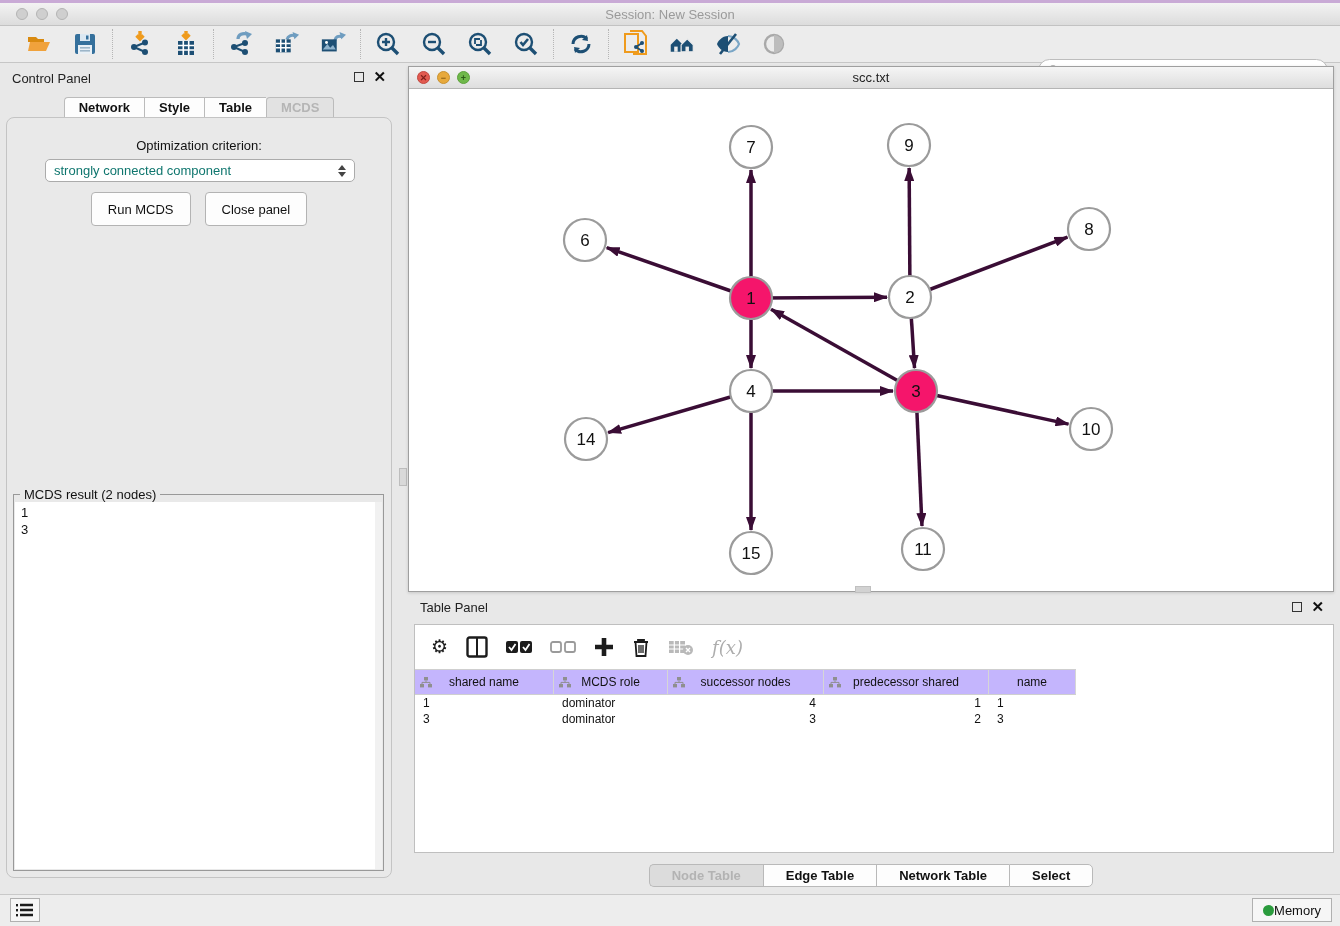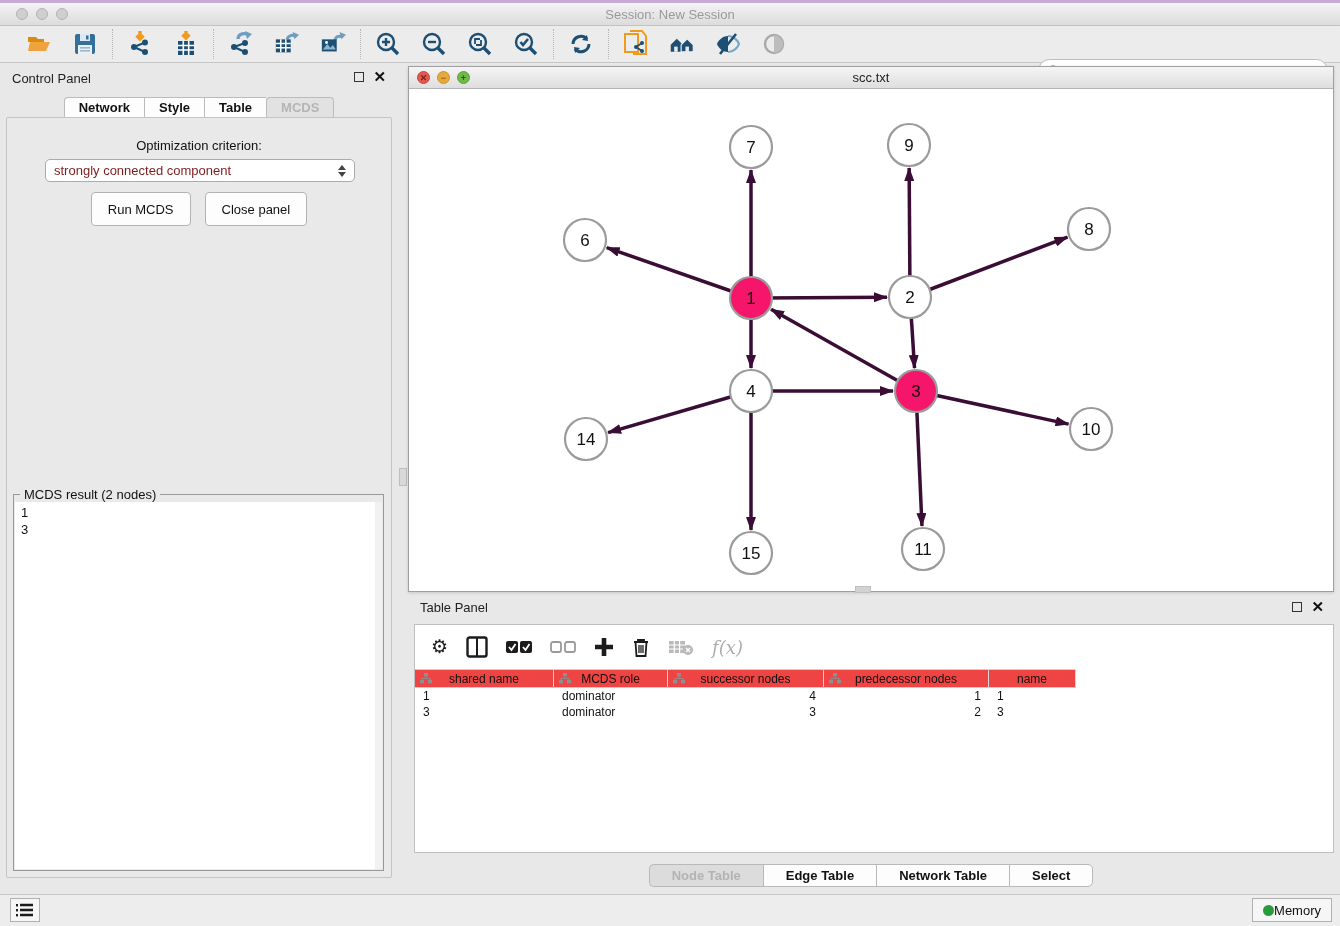--- a/index.html
+++ b/index.html
@@ -31,25 +31,25 @@
   .float-ico { width:10px; height:10px; border:1.5px solid #333; background:transparent; }
   .close-ico { font-size:15px; font-weight:bold; color:#111; line-height:10px; }
 
   .cp-tabs { position:absolute; left:6px; top:97px; width:386px; height:21px; display:flex; justify-content:center; }
   .cp-tab { height:21px; padding:0 14px; background:#fdfdfd; border:1px solid #bbb; border-right:none;
     font-size:13px; font-weight:bold; color:#111; display:flex; align-items:center; cursor:pointer; }
   .cp-tab:first-child { border-top-left-radius:4px; }
   .cp-tab.active { background:#e2e2e2; color:#b5b5b5; border-right:1px solid #bbb;
     border-top-right-radius:4px; border-top-left-radius:4px; border-bottom-color:#e9e9e9; }
   .cp-body { position:absolute; left:6px; top:117px; width:386px; height:761px;
-    background:#e9e9e9; border:1px solid #c4c4c4; border-radius:2px; }
+    background:#e9e9e9; border:1px solid #c4c4c4; border-radius:8px; }
   .opt-label { position:absolute; left:0; width:100%; top:20px; text-align:center; font-size:13px; color:#111; }
   .cp-select { position:absolute; left:38px; top:41px; width:310px; height:23px; background:#fff;
     border:1px solid #ababab; border-radius:5px; display:flex; align-items:center; padding:0 8px; cursor:pointer; }
-  .cp-select .sel-text { flex:1; font-size:13px; color:#7f1d1d; }
+  .cp-select .sel-text { flex:1; font-size:13px; color:#0f766e; }
   .stepper { display:flex; flex-direction:column; gap:2px; align-items:center; }
   .stepper i { width:0; height:0; border-left:4px solid transparent; border-right:4px solid transparent; display:block; }
   .stepper .up { border-bottom:5px solid #444; }
   .stepper .dn { border-top:5px solid #444; }
   .cp-buttons { position:absolute; left:0; width:100%; top:74px; display:flex; justify-content:center; gap:14px; }
   .btn { height:34px; padding:0 16px; background:#fdfdfd; border:1px solid #b3b3b3; border-radius:4px;
     font-size:13px; color:#111; display:flex; align-items:center; cursor:pointer; font-family:"Liberation Sans",sans-serif;}
 
   .mcds-group { position:absolute; left:6px; top:376px; width:371px; height:377px; border:1px solid #999; }
   .mcds-legend { position:absolute; left:6px; top:-8px; background:#e9e9e9; padding:0 4px; font-size:13px; color:#111; }
@@ -74,21 +74,21 @@
   .net-canvas { position:relative; width:924px; height:502px; background:#fff; }
 
   
   .tp-header { position:absolute; left:408px; top:598px; width:926px; height:22px; }
   .tp-title { position:absolute; left:12px; top:2px; font-size:13px; color:#222; }
   .tp-box { position:absolute; left:414px; top:624px; width:920px; height:229px; background:#fff; border:1px solid #bfbfbf; }
   .tp-toolbar { height:44px; display:flex; align-items:center; gap:18px; padding-left:16px; }
   .tp-ico { display:flex; align-items:center; justify-content:center; cursor:pointer; }
   .fx-label { font-family:"DejaVu Serif", serif; font-style:italic; font-size:18px; color:#adadad; }
   .gear-glyph { font-size:19px; color:#1c1c1c; line-height:20px; }
-  .tbl-head { display:flex; height:19px; background:#ef4444; border-top:1px solid #cfcfcf; border-bottom:1px solid #cfcfcf; width:661px;text-align:center; }
+  .tbl-head { display:flex; height:26px; background:#c4b5fd; border-top:1px solid #cfcfcf; border-bottom:1px solid #cfcfcf; width:661px;text-align:center; }
   .th-cell { position:relative; border-right:1px solid #d6d6d6; display:flex; align-items:center; justify-content:center;
     font-size:12px; color:#111; cursor:pointer; }
   .th-cell svg { position:absolute; left:5px; }
   .tbl-row { display:flex; height:16px; }
   .td-cell { font-size:12px; color:#111; padding:1px 8px 0 8px; overflow:hidden; white-space:nowrap; }
 
   .bottom-tabs { position:absolute; left:408px; top:864px; width:926px; display:flex; justify-content:center; }
   .bt-tab { height:23px; padding:0 22px; background:#fdfdfd; border:1px solid #b9b9b9; border-right:none;
     font-size:13px; font-weight:bold; color:#111; display:flex; align-items:center; cursor:pointer; }
   .bt-tab:first-child { border-top-left-radius:5px; border-bottom-left-radius:5px; }
@@ -483,21 +483,21 @@
       </div>
       <div class="th-cell" style="width: 165px;">
         <svg width="12" height="11" viewBox="0 0 12 11">
           <g fill="#8f8f8f">
             <rect x="4" y="0" width="4" height="3.4"></rect>
             <rect x="0" y="7" width="4" height="3.4"></rect>
             <rect x="8" y="7" width="4" height="3.4"></rect>
           </g>
           <path d="M6 3.4v2M2 7V5.4h8V7" stroke="#8f8f8f" fill="none"></path>
         </svg>
-        <span>predecessor nodes</span>
+        <span>predecessor shared</span>
       </div>
       <div class="th-cell" style="width: 87px;">
         <span>name</span>
       </div>
     </div>
   <div id="table-body">
       <div class="tbl-row">
         <div class="td-cell" style="width: 139px; text-align: left;">1</div>
         <div class="td-cell" style="width: 114px; text-align: left;">dominator</div>
         <div class="td-cell" style="width: 156px; text-align: right;">4</div>

